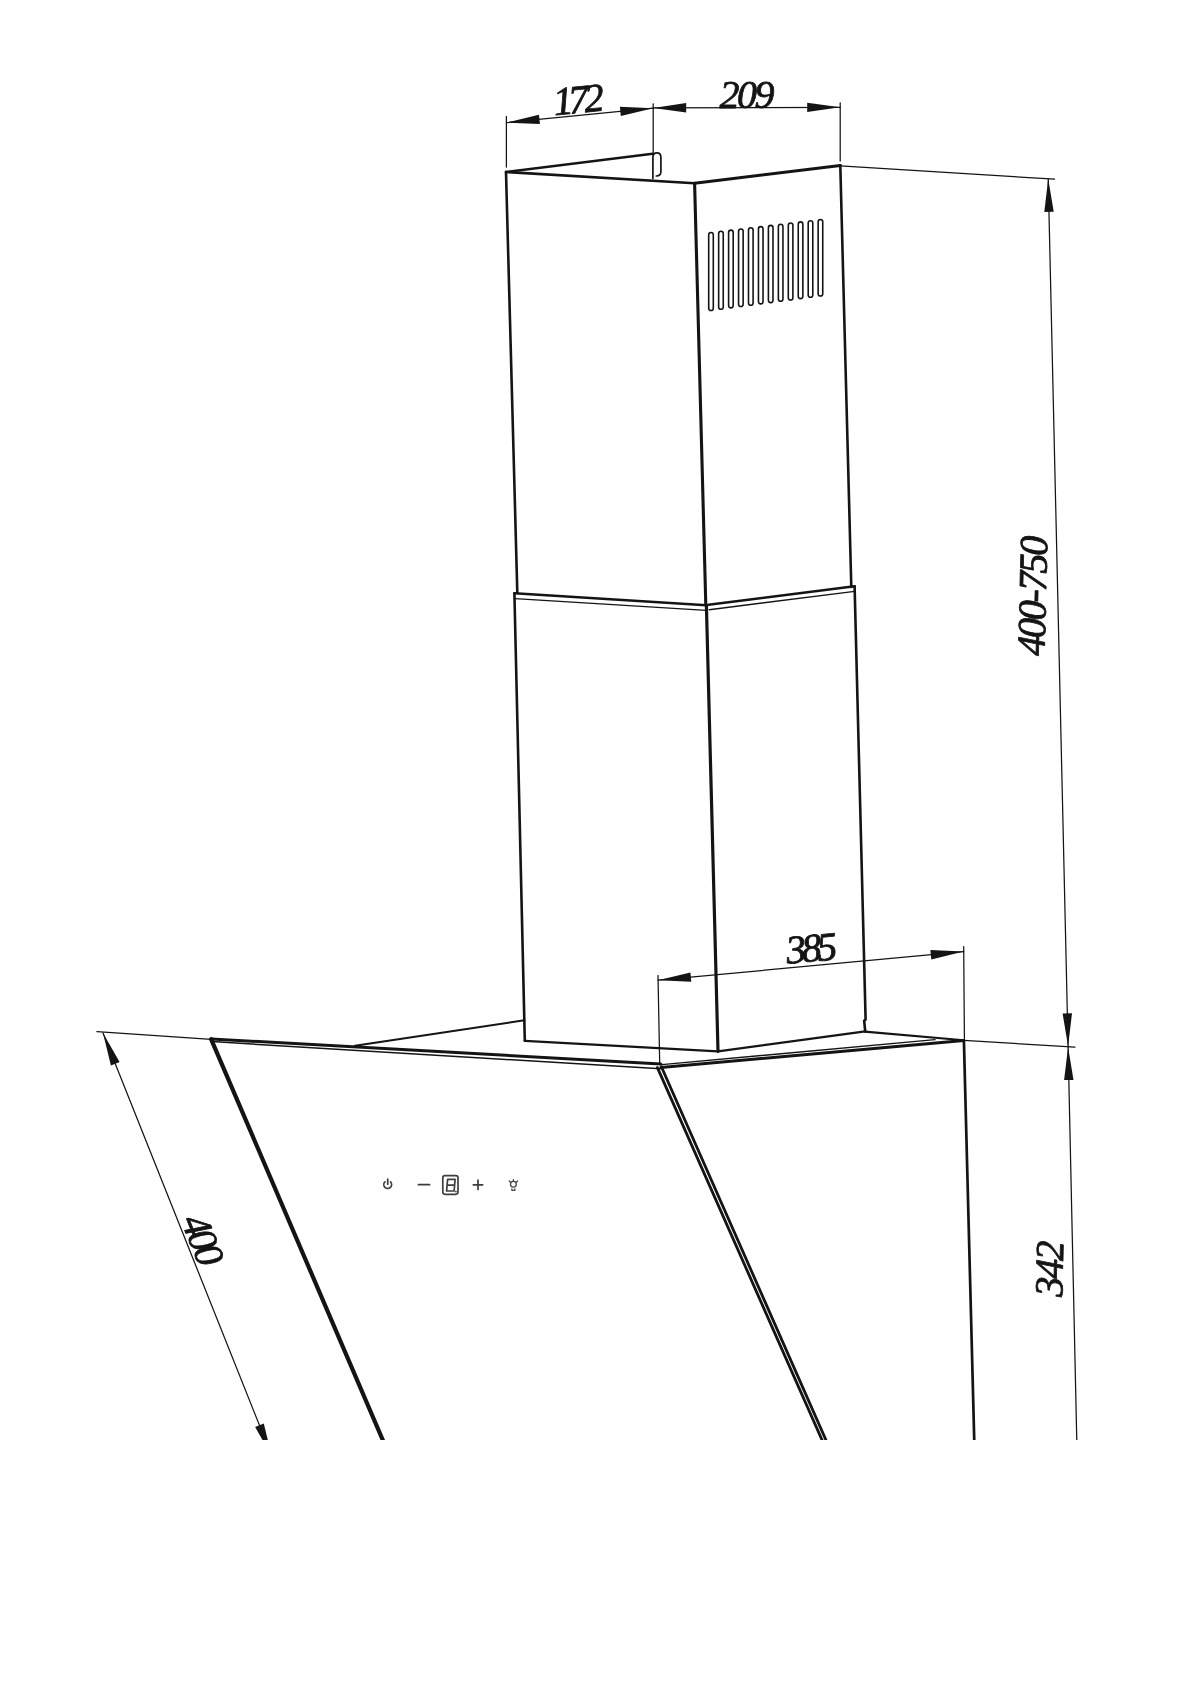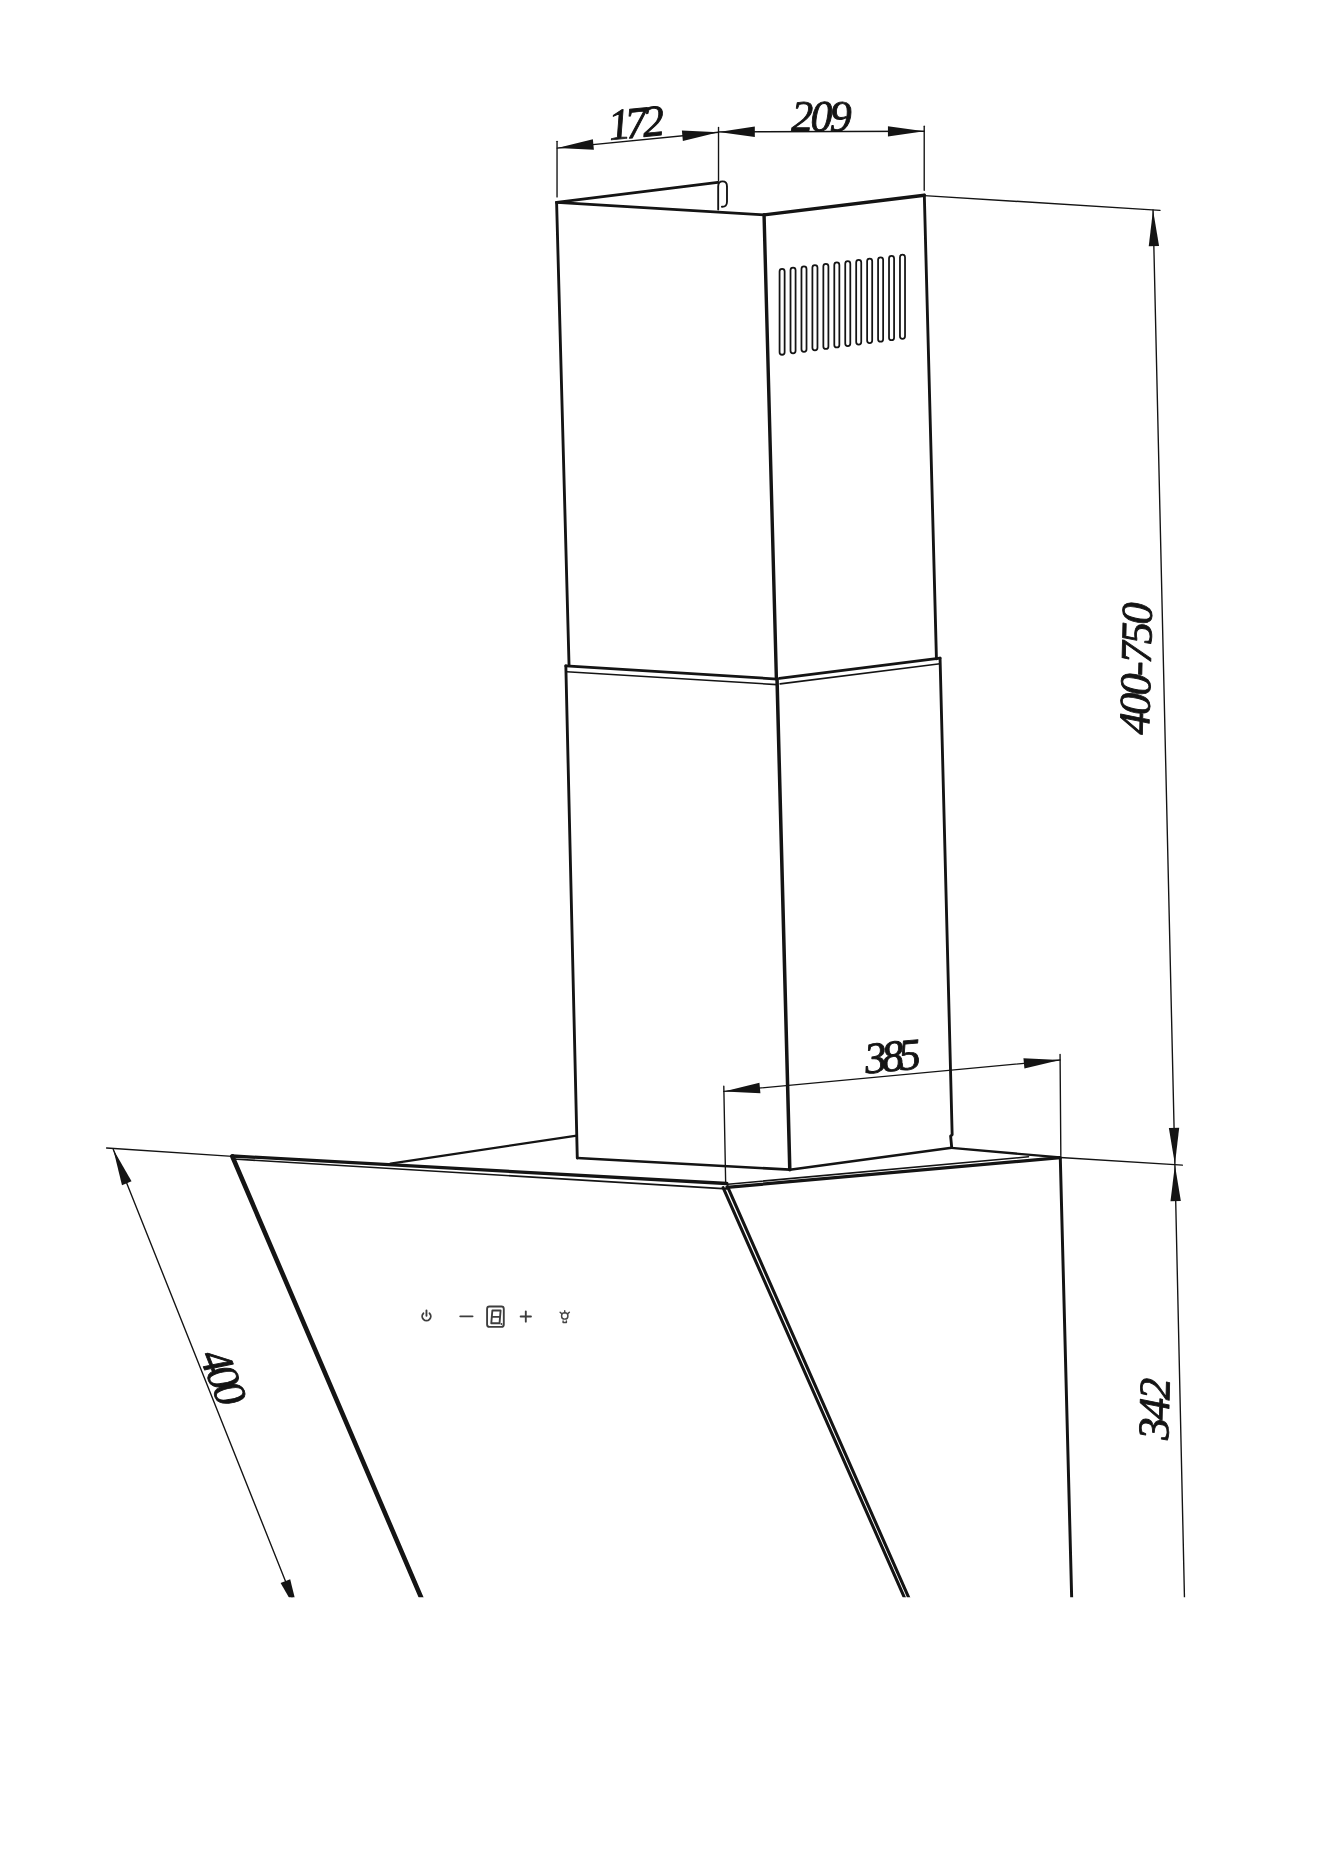--- a/index.html
+++ b/index.html
@@ -1,16 +1,16 @@
 <!DOCTYPE html>
 <html><head>
 <meta charset="utf-8">
 <style>
   html,body{margin:0;padding:0;background:#ffffff;}
-  #page{width:1200px;height:1440px;position:relative;background:#ffffff;margin-top:12px;}
+  #page{width:1200px;height:1440px;position:relative;background:#ffffff;}
   svg{display:block;}
   text{font-family:"Liberation Serif", serif;fill:#141414;}
 </style>
 </head>
 <body>
 
 <div id="page">
 <svg width="1200" height="1697" viewBox="0 0 1200 1697">
 <g fill="none" stroke="#141414" stroke-linecap="round" stroke-linejoin="round">
 

